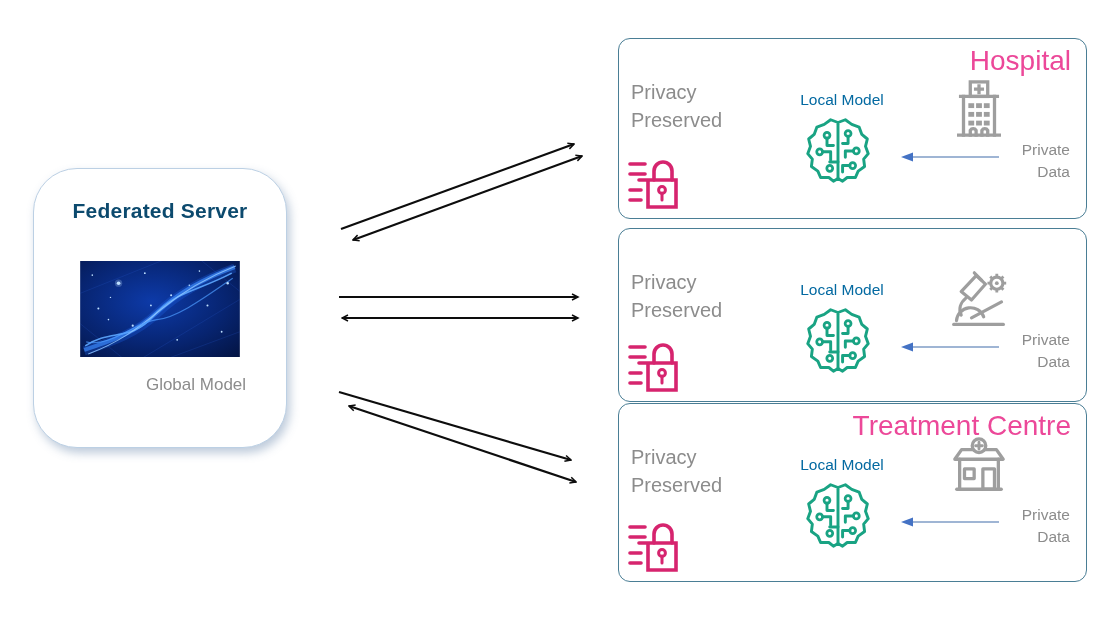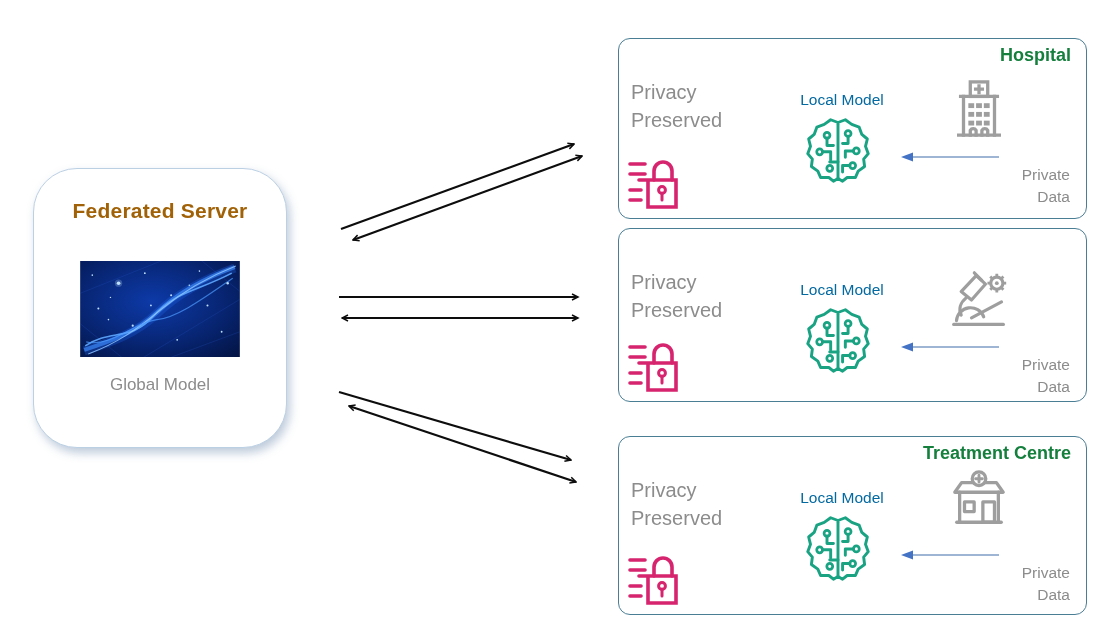--- a/index.html
+++ b/index.html
@@ -9,57 +9,57 @@
   }
 
   
   .server-box{
     position:absolute;left:33px;top:168px;width:252px;height:278px;
     background:#fff;border:1.6px solid #bcd0e4;border-radius:44px;
     box-shadow:3px 5px 10px rgba(110,140,175,.45);
   }
   .server-title{
     position:absolute;top:30px;left:0;width:100%;text-align:center;
-    font-size:21px;font-weight:700;color:#a16207;letter-spacing:.2px;
+    font-size:21px;font-weight:700;color:#0c4a6e;letter-spacing:.2px;
   }
   .server-img{
     position:absolute;left:46px;top:92px;width:160px;height:96px;display:block;
   }
   .server-caption{
     position:absolute;top:206px;left:0;width:100%;text-align:center;
-    font-size:17px;color:#8c8c8c;
+    font-size:17px;color:#8c8c8c;padding-left:36px;
   }
 
   
   .client-box{
     position:absolute;left:618px;width:467px;background:#fff;
     border:1.6px solid #4a7e95;border-radius:12px;
   }
   #client-0{top:38px;height:179px;}
   #client-1{top:228px;height:172px;}
-  #client-2{top:436px;height:177px;}
+  #client-2{top:403px;height:177px;}
 
   .client-title{
     position:absolute;top:6px;right:15px;
-    font-size:18px;font-weight:700;color:#15803d;white-space:nowrap;
+    font-size:28px;font-weight:400;color:#ec4899;white-space:nowrap;
   }
   .privacy-label{
     position:absolute;left:12px;top:40px;width:84px;
     font-size:20px;line-height:1.38;color:#8c8c8c;
   }
   .local-model-label{
     position:absolute;left:163px;top:52px;width:120px;text-align:center;
     font-size:15.5px;color:#0369a1;
   }
   .brain-icon{position:absolute;left:186px;top:78px;width:66px;height:66px;}
   .inst-icon{position:absolute;left:330px;top:40px;width:60px;height:62px;}
   #client-2 .inst-icon{top:32px;}
   .private-data-label{
     position:absolute;right:16px;top:100px;width:62px;text-align:right;
-    font-size:15.5px;line-height:1.45;color:#8c8c8c;margin-top:25px;
+    font-size:15.5px;line-height:1.45;color:#8c8c8c;
   }
   .data-arrow{position:absolute;left:280px;top:112px;width:104px;height:12px;}
   .lock-icon{position:absolute;left:8px;bottom:6px;width:52px;height:62px;}
 
   
   .arrows-overlay{position:absolute;left:0;top:0;width:1115px;height:630px;pointer-events:none;}
 </style>
 </head>
 <body>
 

